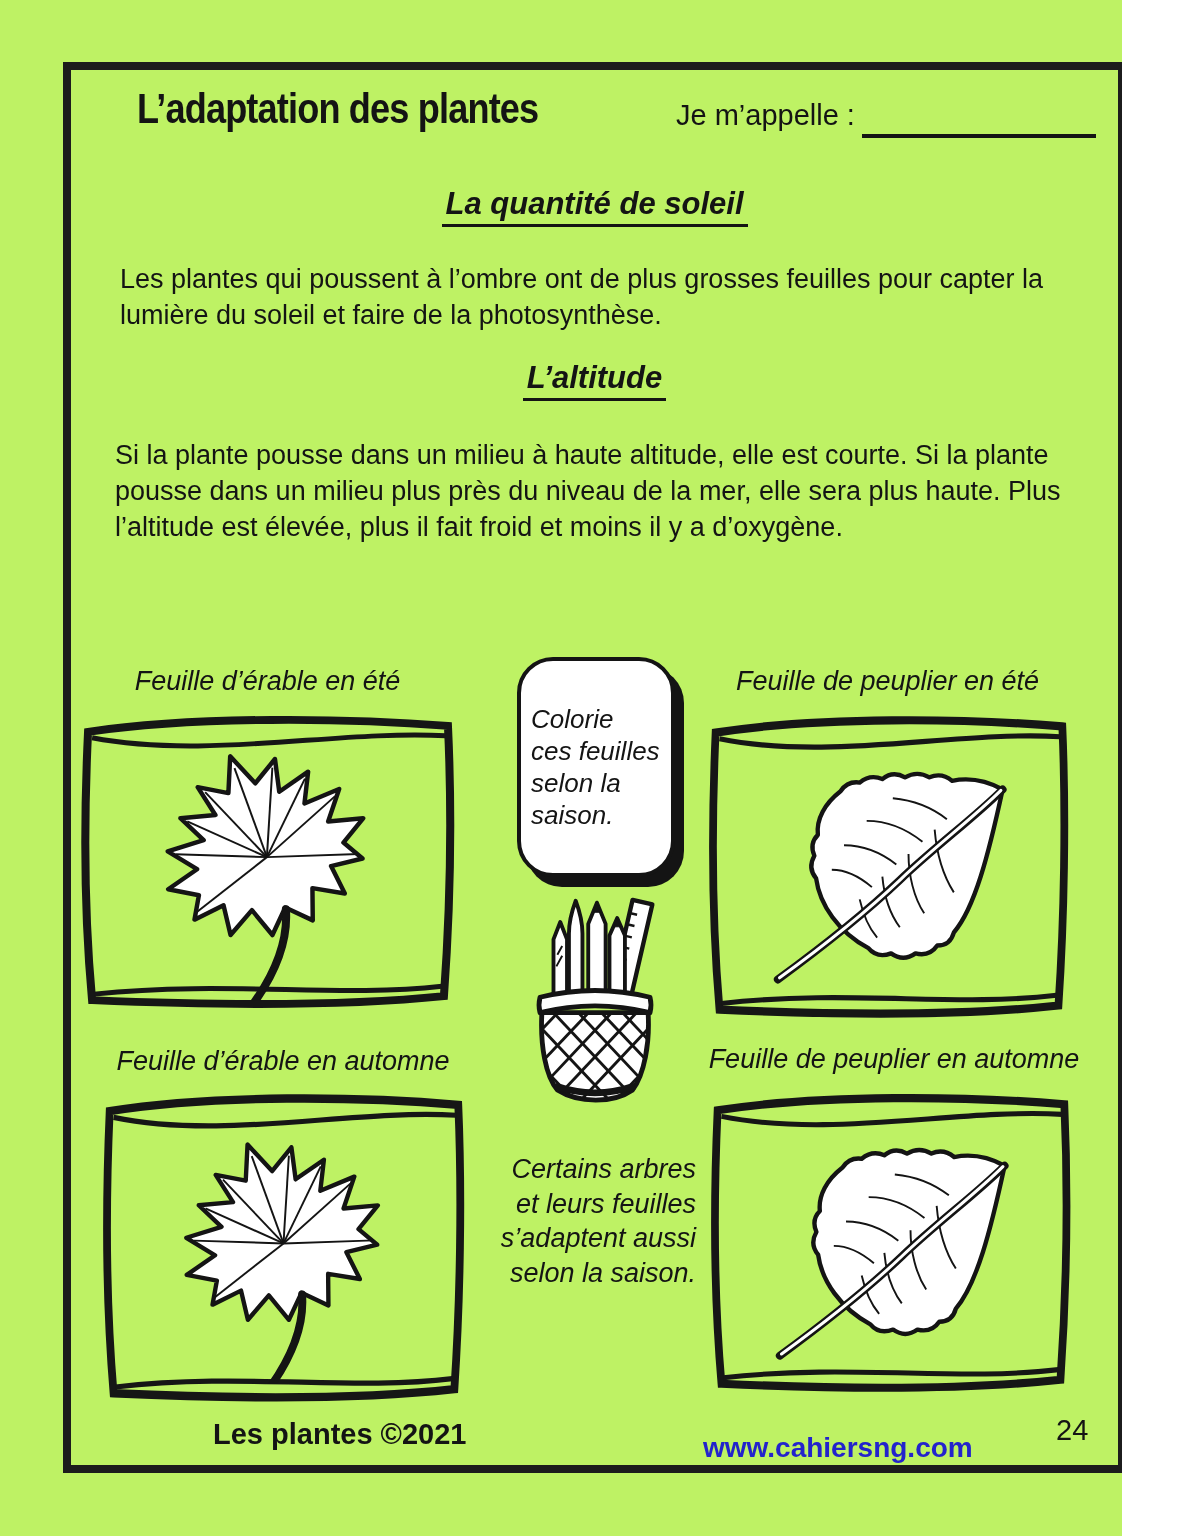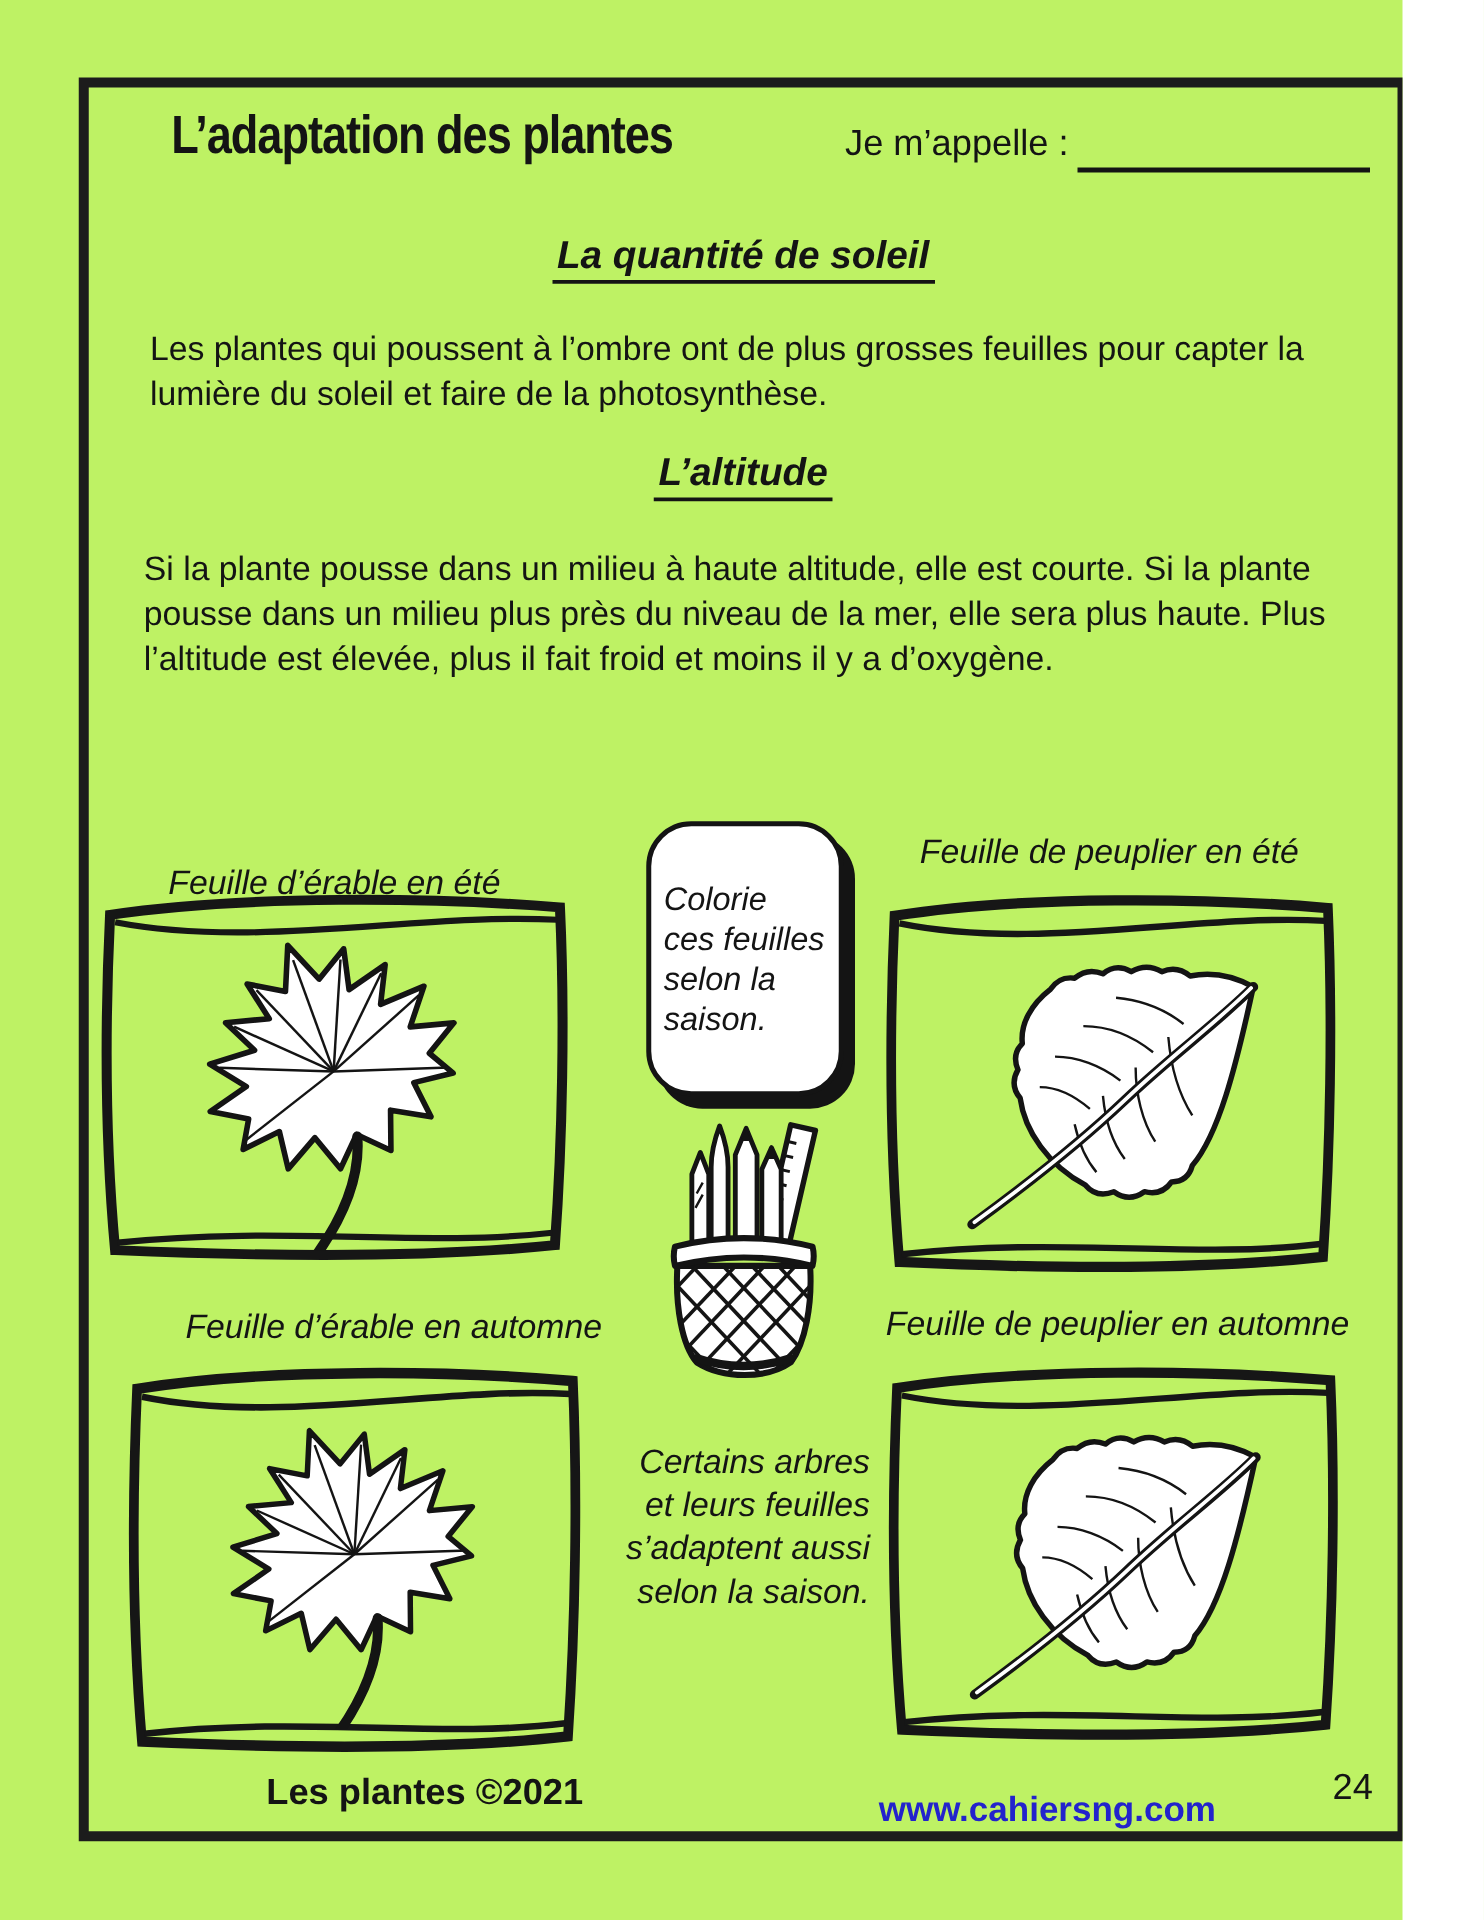--- a/index.html
+++ b/index.html
@@ -16,44 +16,44 @@
   .sect-head{left:63px;top:0;width:1063px;text-align:center;font-size:31px;font-style:italic;font-weight:600;}
   .sect-head span{border-bottom:3px solid #141414;padding:0 4px 3px 4px;}
   .h-sun{top:186px;}
   .h-alt{top:360px;}
 
   .para{font-size:27px;line-height:1.33;}
   .p-sun{left:120px;top:262px;width:960px;}
   .p-alt{left:115px;top:438px;width:985px;}
 
   .caption{font-size:27px;font-style:italic;text-align:center;font-weight:500;}
-  .cap-maple-summer{left:75px;top:666px;width:385px;margin-top:25px;}
+  .cap-maple-summer{left:75px;top:666px;width:385px;}
   .cap-poplar-summer{left:695px;top:666px;width:385px;}
-  .cap-maple-autumn{left:88px;top:1046px;width:390px;margin-left:32px;}
+  .cap-maple-autumn{left:88px;top:1046px;width:390px;}
   .cap-poplar-autumn{left:698px;top:1044px;width:392px;}
 
   .bubble{left:517px;top:657px;width:150px;height:212px;background:#fff;border:4px solid #141414;
           border-radius:36px;box-shadow:9px 10px 0 #141414;display:flex;align-items:center;justify-content:center;}
   .bubble-text{font-size:26px;font-style:italic;text-align:left;line-height:1.24;padding:6px 10px;}
 
   .leafbox{overflow:visible;}
   .leafbox .framegfx{position:absolute;left:0;top:0;width:100%;height:100%;}
   .leafbox .leafgfx{position:absolute;left:5%;top:5%;width:90%;height:90%;}
   .box-maple-summer{left:76px;top:708px;width:382px;height:308px;}
   .box-poplar-summer{left:704px;top:708px;width:368px;height:318px;}
   .box-maple-autumn{left:98px;top:1086px;width:370px;height:324px;}
   .box-poplar-autumn{left:706px;top:1086px;width:368px;height:314px;}
 
   .pencilcup{left:520px;top:893px;width:150px;height:222px;}
 
   .note{left:488px;top:1152px;width:208px;font-size:27px;font-style:italic;text-align:right;line-height:1.28;}
 
   .foot-copy{left:213px;top:1418px;font-size:29px;font-weight:700;white-space:nowrap;}
   .foot-site{left:703px;top:1432px;font-size:28px;font-weight:700;color:#2323cc;white-space:nowrap;text-decoration:none;}
-  .foot-page{left:1056px;top:1414px;font-size:29px;margin-left:10px;}
+  .foot-page{left:1056px;top:1414px;font-size:29px;}
 </style>
 </head>
 <body>
 
 <svg width="0" height="0" style="position:absolute">
   <defs>
     <symbol id="sketch-frame" viewBox="0 0 380 310" preserveAspectRatio="none">
       <path d="M12 24 C120 8 270 10 370 18 C374 104 372 206 366 290 C250 302 110 298 16 294 C8 206 8 108 12 24 Z" fill="none" stroke="#161616" stroke-width="8"></path>
       <path d="M16 30 C130 52 260 22 368 28" fill="none" stroke="#161616" stroke-width="5"></path>
       <path d="M18 288 C150 274 260 292 364 280" fill="none" stroke="#161616" stroke-width="5"></path>

